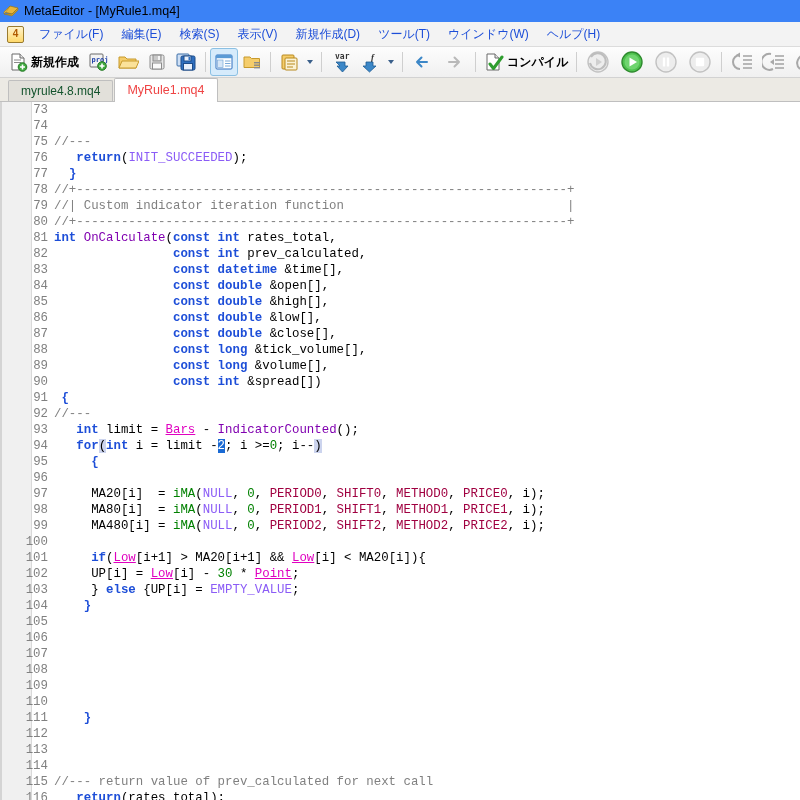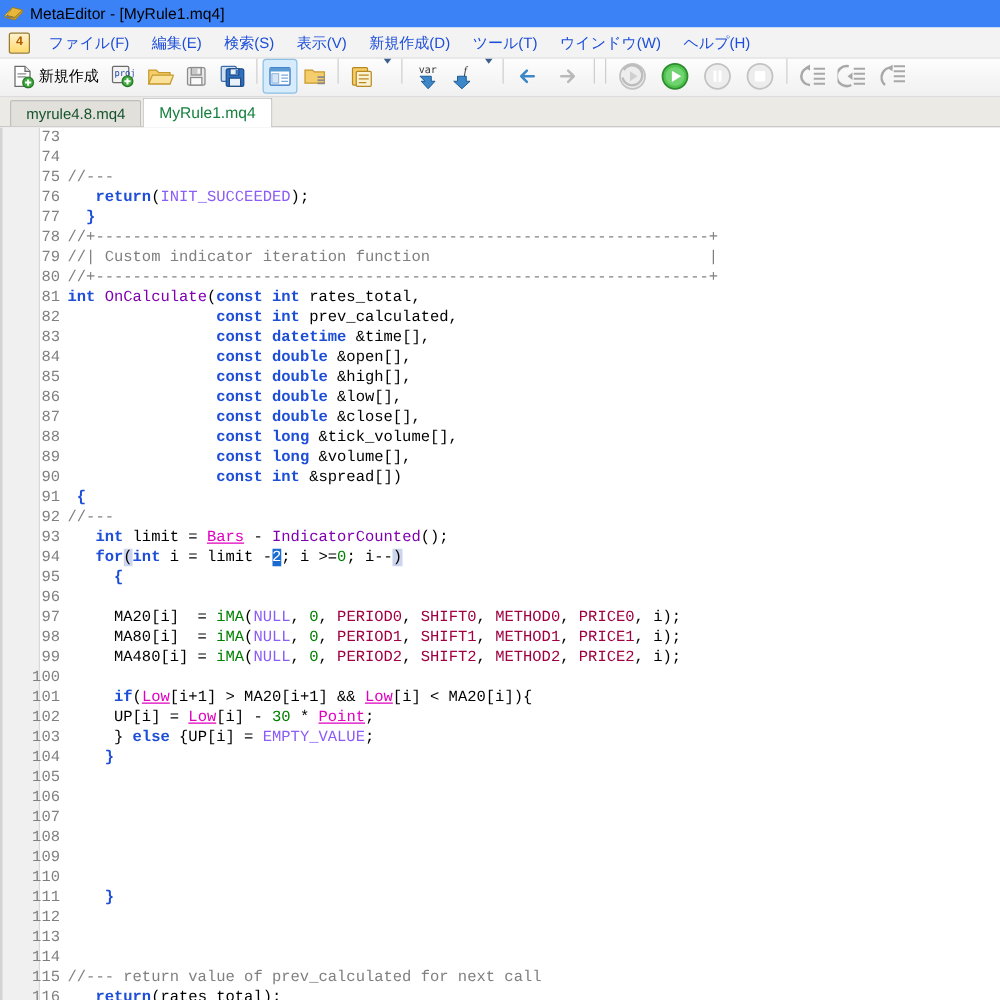--- a/index.html
+++ b/index.html
@@ -29,21 +29,21 @@
     font-size:10px;color:#b05a00;text-align:center;line-height:14px;font-weight:bold;
     flex:0 0 auto;
   }
   .menu-item{
     font-size:12px;color:#1d4ed8;padding:3px 9px;white-space:nowrap;cursor:default;
   }
   
   #toolbar{
     height:31px;background:linear-gradient(#fdfdfd,#f0f0f0);
     border-bottom:1px solid #d2d2d2;
-    display:flex;align-items:flex-start;box-sizing:border-box;padding-left:4px;
+    display:flex;align-items:center;box-sizing:border-box;padding-left:4px;font-weight:bold;
   }
   .tb-btn{
     height:26px;display:flex;align-items:center;padding:0 3px;flex:0 0 auto;cursor:default;
     border:1px solid transparent;border-radius:3px;
   }
   .tb-btn.active{background:#d6ebfb;border:1px solid #8bc0e3;}
   .tb-label{font-size:12px;color:#000;margin-left:3px;white-space:nowrap;}
   .tb-sep{width:1px;height:20px;background:#cfcfcf;margin:0 4px;flex:0 0 auto;}
   .tb-caret{
     width:0;height:0;border-left:3.5px solid transparent;border-right:3.5px solid transparent;
@@ -54,21 +54,21 @@
   #tabbar{
     height:24px;background:#eceae4;display:flex;align-items:flex-end;
     box-sizing:border-box;border-bottom:1px solid #bfbfbf;padding-left:8px;
   }
   .tab{
     height:20px;line-height:20px;padding:0 12px;font-size:12px;color:#14532d;
     background:#e2e0da;border:1px solid #bfbfbf;border-bottom:none;
     border-radius:2px 2px 0 0;margin-right:1px;cursor:default;white-space:nowrap;
   }
   .tab.sel{
-    background:#ffffff;color:#15803d;height:23px;line-height:22px;
+    background:#ffffff;color:#ef4444;height:23px;line-height:22px;
     position:relative;z-index:2;margin-bottom:-1px;font-size:12.5px;
   }
   
   #editor{
     position:relative;height:calc(800px - 22px - 25px - 31px - 24px);
     background:#ffffff;overflow:hidden;
   }
   #gutter{
     position:absolute;left:0;top:0;bottom:0;width:31px;background:#f0f0f0;
     border-right:1px solid #d9d9d9;
@@ -235,20 +235,28 @@
   </div>
 
   <div class="tb-btn">
     <svg class="ico" width="24" height="20" viewBox="0 0 24 20">
       <path d="M6 10 H16 M11.5 5.5 L16 10 L11.5 14.5" fill="none" stroke="#b9b9b9" stroke-width="2" stroke-linecap="round" stroke-linejoin="round"></path>
     </svg>
   </div>
 
   <div class="tb-sep"></div>
 
+  <div class="tb-btn">
+    <svg class="ico" width="20" height="20" viewBox="0 0 20 20">
+      <path d="M3 2 h8 l4 4 v12 h-12 z" fill="#fff" stroke="#6b6b6b"></path>
+      <path d="M11 2 v4 h4" fill="#e6e6e6" stroke="#6b6b6b"></path>
+      <path d="M6 12 L9.5 16.5 L18 5" fill="none" stroke="#2f9e2f" stroke-width="3" stroke-linecap="round" stroke-linejoin="round"></path>
+    </svg>
+    <span class="tb-label">コンパイル</span>
+  </div>
 
   <div class="tb-sep"></div>
 
   <div class="tb-btn">
     <svg class="ico" width="26" height="24" viewBox="0 0 26 24">
       <circle cx="13" cy="12" r="10" fill="#ededed" stroke="#c2c2c2" stroke-width="1.4"></circle>
       <path d="M6 7 a8 8 0 1 1 -1 6" fill="none" stroke="#bdbdbd" stroke-width="2"></path>
       <path d="M11 8 L17 12 L11 16 Z" fill="#cfcfcf"></path>
     </svg>
   </div>

